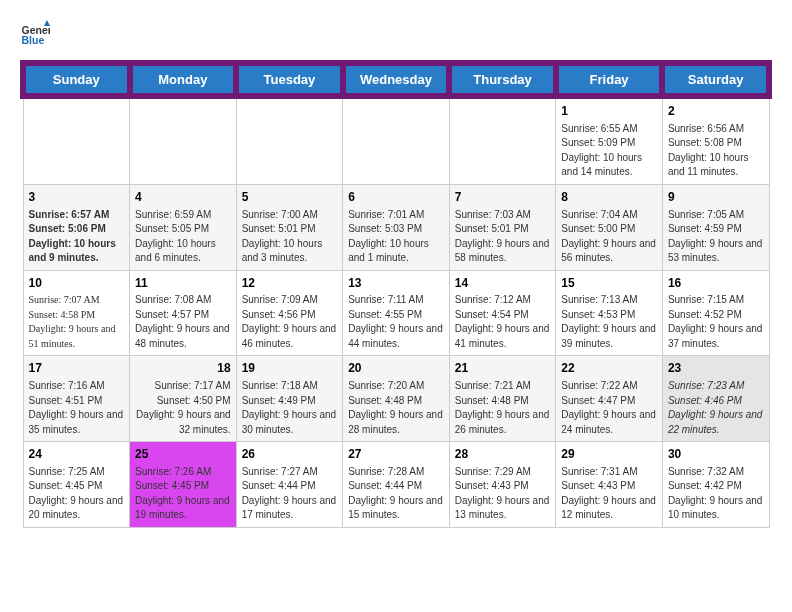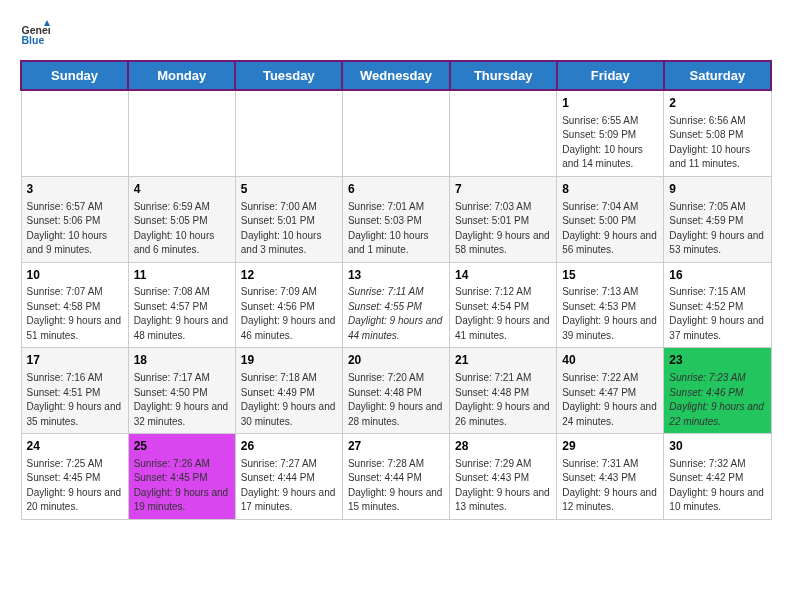--- a/index.html
+++ b/index.html
@@ -41,21 +41,21 @@
       width: 100%;
       border-collapse: collapse;
       table-layout: fixed;
     }
     .calendar-table th {
       background-color: #2a7cc7;
       color: #fff;
       text-align: center;
       padding: 6px 4px;
       font-size: 13px;
-      border: 2px solid #701a75;
+      border: 6px solid #701a75;
     }
     .calendar-table td {
       border: 1px solid #ccc;
       vertical-align: top;
       padding: 4px 5px;
       font-size: 10.5px;
       line-height: 1.4;
       height: 80px;
     }
     .day-number {
@@ -124,21 +124,21 @@
         <td style="background-color: rgb(255, 255, 255);">
           <span class="day-number">2</span>
           <div class="day-info" style="white-space: pre-line;">Sunrise: 6:56 AM
 Sunset: 5:08 PM
 Daylight: 10 hours and 11 minutes.</div>
         </td>
       </tr>
       <tr>
         <td style="background-color: rgb(245, 245, 245);">
           <span class="day-number">3</span>
-          <div class="day-info" style="white-space: pre-line;">Sunrise: 6:57 AM
+          <div class="day-info" style="white-space: pre-line; font-weight: bold;">Sunrise: 6:57 AM
 Sunset: 5:06 PM
 Daylight: 10 hours and 9 minutes.</div>
         </td>
         <td style="background-color: rgb(245, 245, 245);">
           <span class="day-number">4</span>
           <div class="day-info" style="white-space: pre-line;">Sunrise: 6:59 AM
 Sunset: 5:05 PM
 Daylight: 10 hours and 6 minutes.</div>
         </td>
         <td style="background-color: rgb(245, 245, 245);">
@@ -168,39 +168,39 @@
         <td style="background-color: rgb(245, 245, 245);">
           <span class="day-number">9</span>
           <div class="day-info" style="white-space: pre-line;">Sunrise: 7:05 AM
 Sunset: 4:59 PM
 Daylight: 9 hours and 53 minutes.</div>
         </td>
       </tr>
       <tr>
         <td style="background-color: rgb(255, 255, 255);">
           <span class="day-number">10</span>
-          <div class="day-info" style="white-space: pre-line;">Sunrise: 7:07 AM
+          <div class="day-info" style="white-space: pre-line; font-family: Liberation Serif, serif;">Sunrise: 7:07 AM
 Sunset: 4:58 PM
 Daylight: 9 hours and 51 minutes.</div>
         </td>
         <td style="background-color: rgb(255, 255, 255);">
           <span class="day-number">11</span>
           <div class="day-info" style="white-space: pre-line;">Sunrise: 7:08 AM
 Sunset: 4:57 PM
 Daylight: 9 hours and 48 minutes.</div>
         </td>
         <td style="background-color: rgb(255, 255, 255);">
           <span class="day-number">12</span>
           <div class="day-info" style="white-space: pre-line;">Sunrise: 7:09 AM
 Sunset: 4:56 PM
 Daylight: 9 hours and 46 minutes.</div>
         </td>
         <td style="background-color: rgb(255, 255, 255);">
           <span class="day-number">13</span>
-          <div class="day-info" style="white-space: pre-line; font-style: italic;">Sunrise: 7:11 AM
+          <div class="day-info" style="white-space: pre-line;">Sunrise: 7:11 AM
 Sunset: 4:55 PM
 Daylight: 9 hours and 44 minutes.</div>
         </td>
         <td style="background-color: rgb(255, 255, 255);">
           <span class="day-number">14</span>
           <div class="day-info" style="white-space: pre-line;">Sunrise: 7:12 AM
 Sunset: 4:54 PM
 Daylight: 9 hours and 41 minutes.</div>
         </td>
         <td style="background-color: rgb(255, 255, 255);">
@@ -216,21 +216,21 @@
 Daylight: 9 hours and 37 minutes.</div>
         </td>
       </tr>
       <tr>
         <td style="background-color: rgb(245, 245, 245);">
           <span class="day-number">17</span>
           <div class="day-info" style="white-space: pre-line;">Sunrise: 7:16 AM
 Sunset: 4:51 PM
 Daylight: 9 hours and 35 minutes.</div>
         </td>
-        <td style="background-color: rgb(245, 245, 245);">
+        <td style="background-color: rgb(245, 245, 245); text-align: right;">
           <span class="day-number">18</span>
           <div class="day-info" style="white-space: pre-line;">Sunrise: 7:17 AM
 Sunset: 4:50 PM
 Daylight: 9 hours and 32 minutes.</div>
         </td>
         <td style="background-color: rgb(245, 245, 245);">
           <span class="day-number">19</span>
           <div class="day-info" style="white-space: pre-line;">Sunrise: 7:18 AM
 Sunset: 4:49 PM
 Daylight: 9 hours and 30 minutes.</div>
@@ -241,26 +241,26 @@
 Sunset: 4:48 PM
 Daylight: 9 hours and 28 minutes.</div>
         </td>
         <td style="background-color: rgb(245, 245, 245);">
           <span class="day-number">21</span>
           <div class="day-info" style="white-space: pre-line;">Sunrise: 7:21 AM
 Sunset: 4:48 PM
 Daylight: 9 hours and 26 minutes.</div>
         </td>
         <td style="background-color: rgb(245, 245, 245);">
-          <span class="day-number">40</span>
+          <span class="day-number">22</span>
           <div class="day-info" style="white-space: pre-line;">Sunrise: 7:22 AM
 Sunset: 4:47 PM
 Daylight: 9 hours and 24 minutes.</div>
         </td>
-        <td style="background-color: #22c55e; margin-top: 40px;">
+        <td style="background-color: #e5e5e5; margin-top: 40px;">
           <span class="day-number">23</span>
           <div class="day-info" style="white-space: pre-line; font-style: italic;">Sunrise: 7:23 AM
 Sunset: 4:46 PM
 Daylight: 9 hours and 22 minutes.</div>
         </td>
       </tr>
       <tr>
         <td style="background-color: rgb(255, 255, 255);">
           <span class="day-number">24</span>
           <div class="day-info" style="white-space: pre-line;">Sunrise: 7:25 AM

